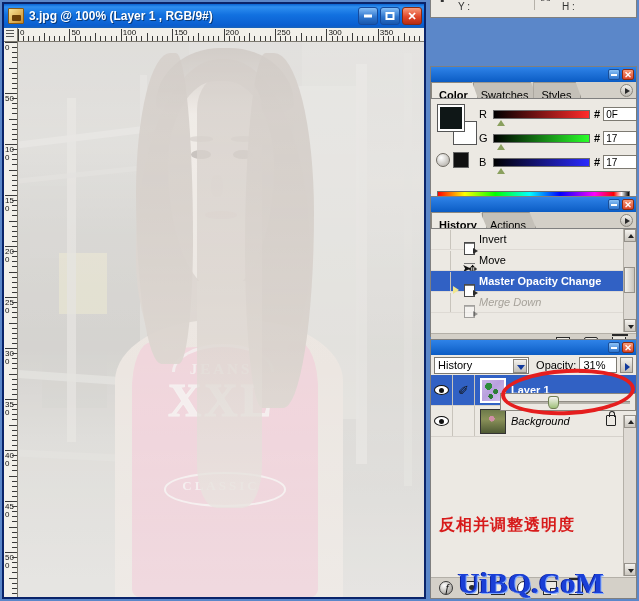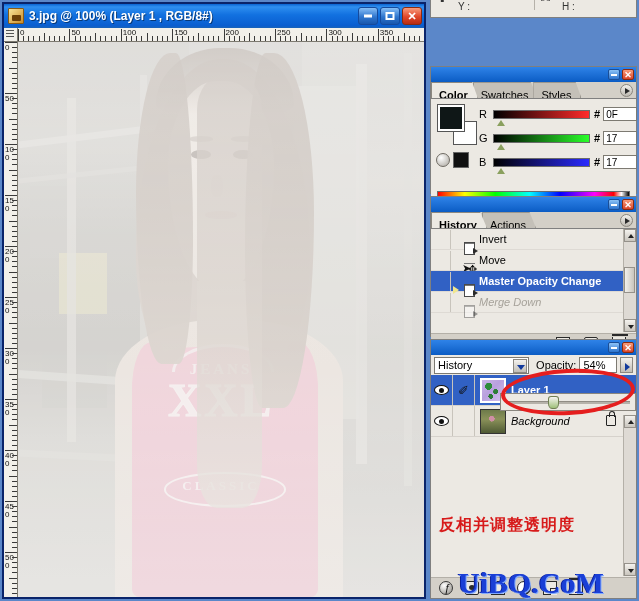--- a/index.html
+++ b/index.html
@@ -354,21 +354,21 @@
     letter-spacing:0px;
   }
 </style>
 </head>
 <body>
 
 <div id="doc-window">
 
   <div id="doc-titlebar">
     <div id="doc-icon"></div>
-    <div id="doc-title">3.jpg @ 100% (Layer 1 , RGB/8#)</div>
+    <div id="doc-title">3.jpg @ 100% (Layer 1 , RGB/9#)</div>
     <div class="wbtns">
       <div class="wbtn min">
           <span class="gm"></span>
         </div>
       <div class="wbtn max">
           <span class="gm"></span>
         </div>
       <div class="wbtn close">
           <span class="gm">✕</span>
         </div>
@@ -778,21 +778,21 @@
   </div>
 
   <div class="pal-body" id="layers-body">
 
     <div id="blend-row">
       <div id="blend-select">
         <span>History</span>
         <div id="blend-arrow"></div>
       </div>
       <span id="opacity-label">Opacity:</span>
-      <div id="opacity-field">54%</div>
+      <div id="opacity-field">31%</div>
       <div id="opacity-arrow"></div>
     </div>
 
     <div id="opacity-popup">
       <div id="opacity-track">
         <div id="opacity-knob" style="left: 34%;"></div>
       </div>
     </div>
 
 

